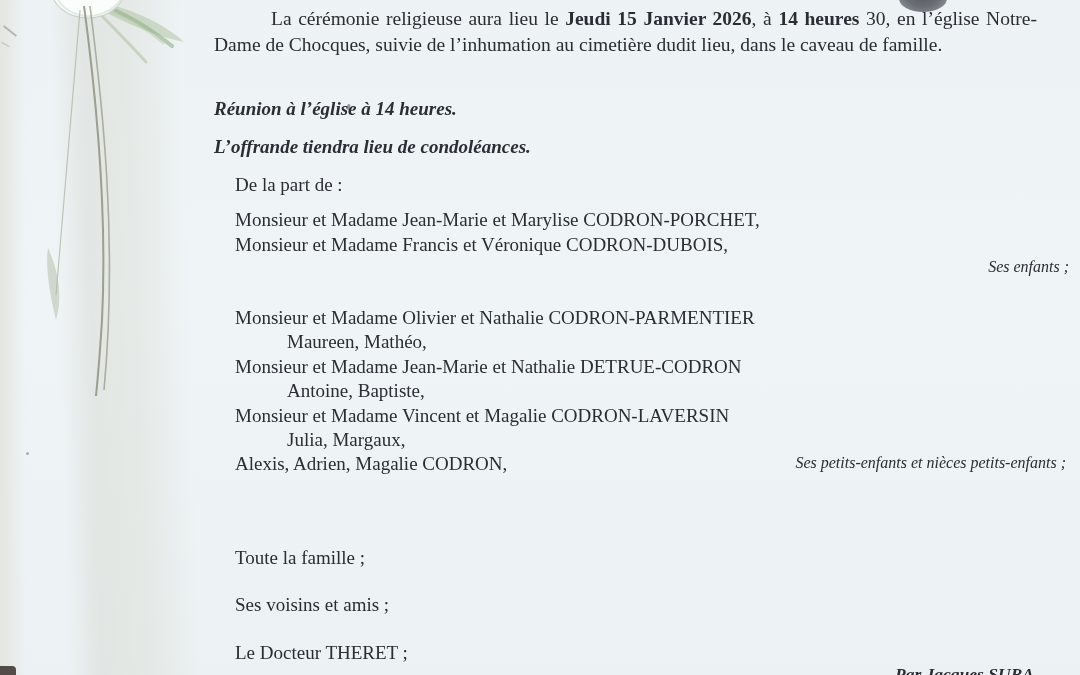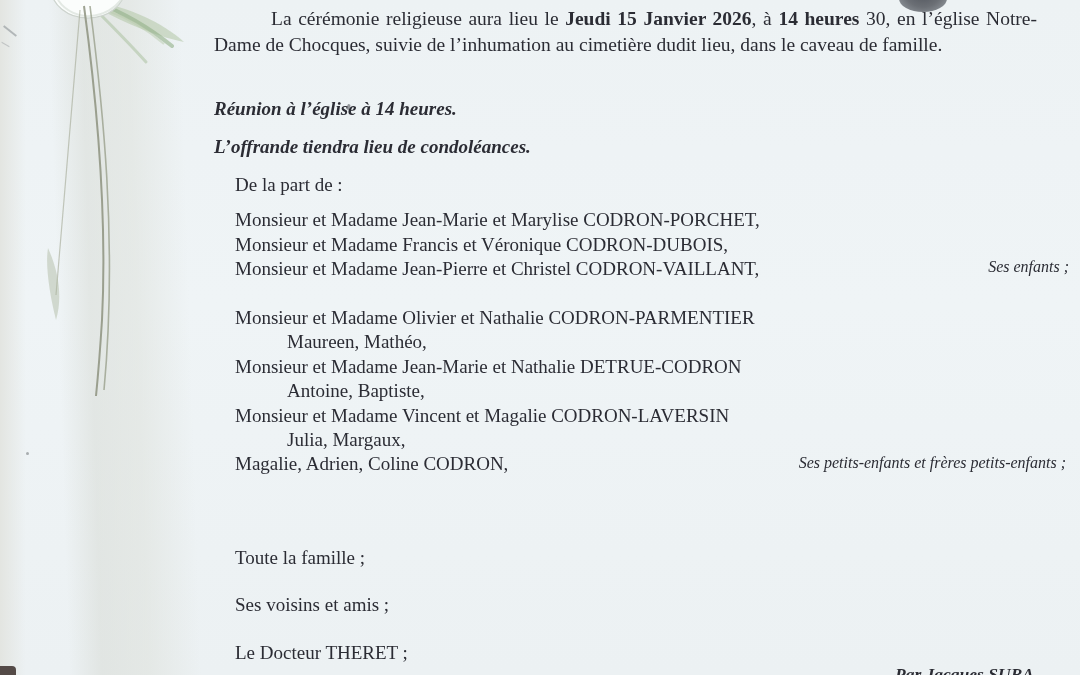--- a/index.html
+++ b/index.html
@@ -73,31 +73,30 @@
 
   <p class="ceremony"><span>La cérémonie religieuse aura lieu le </span><b>Jeudi 15 Janvier 2026</b><span>, à </span><b>14 heures</b><span> 30, en l’église Notre-Dame de Chocques, suivie de l’inhumation au cimetière dudit lieu, dans le caveau de famille.</span></p>
 
   <div class="notice" style="top:98px">Réunion à l’église à 14 heures.</div>
   <div class="notice" style="top:136px">L’offrande tiendra lieu de condoléances.</div>
 
   <div class="line" style="left:211px;top:174px">De la part de :</div>
 
   <div class="line" style="left:211px;top:209px">Monsieur et Madame Jean-Marie et Marylise CODRON-PORCHET,</div>
   <div class="line" style="left:211px;top:234px">Monsieur et Madame Francis et Véronique CODRON-DUBOIS,</div>
-  <div class="line" style="left:211px;top:258px">Monsieur et Madame Jean-Pierre et Christel CODRON-VAILLANT,</div>
   <div class="right-label" style="top:258px;right:35px">Ses enfants ;</div>
 
   <div class="line" style="left:211px;top:307px">Monsieur et Madame Olivier et Nathalie CODRON-PARMENTIER</div>
   <div class="line" style="left:263px;top:331px">Maureen, Mathéo,</div>
   <div class="line" style="left:211px;top:356px">Monsieur et Madame Jean-Marie et Nathalie DETRUE-CODRON</div>
   <div class="line" style="left:263px;top:380px">Antoine, Baptiste,</div>
   <div class="line" style="left:211px;top:405px">Monsieur et Madame Vincent et Magalie CODRON-LAVERSIN</div>
   <div class="line" style="left:263px;top:429px">Julia, Margaux,</div>
-  <div class="line" style="left:211px;top:453px">Magalie, Adrien, Coline CODRON,</div>
-  <div class="right-label" style="top:454px;right:38px">Ses petits-enfants et frères petits-enfants ;</div>
+  <div class="line" style="left:211px;top:453px">Alexis, Adrien, Magalie CODRON,</div>
+  <div class="right-label" style="top:454px;right:38px">Ses petits-enfants et nièces petits-enfants ;</div>
 
   <div class="line" style="left:211px;top:547px">Toute la famille ;</div>
   <div class="line" style="left:211px;top:594px">Ses voisins et amis ;</div>
   <div class="line" style="left:211px;top:642px">Le Docteur THERET ;</div>
 
   <div class="printer">Par Jacques SURA</div>
 
 </div>
 
 </body></html>

